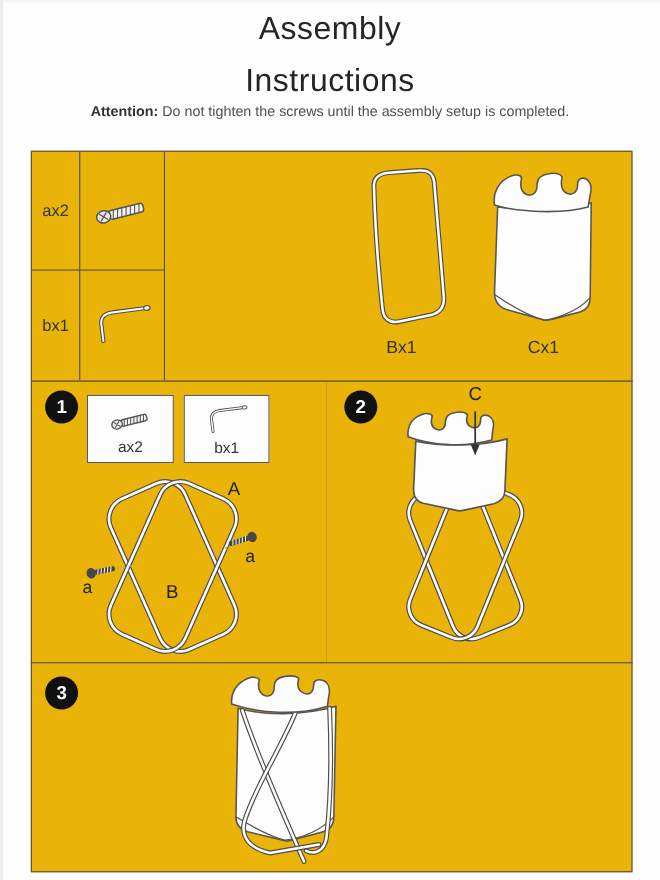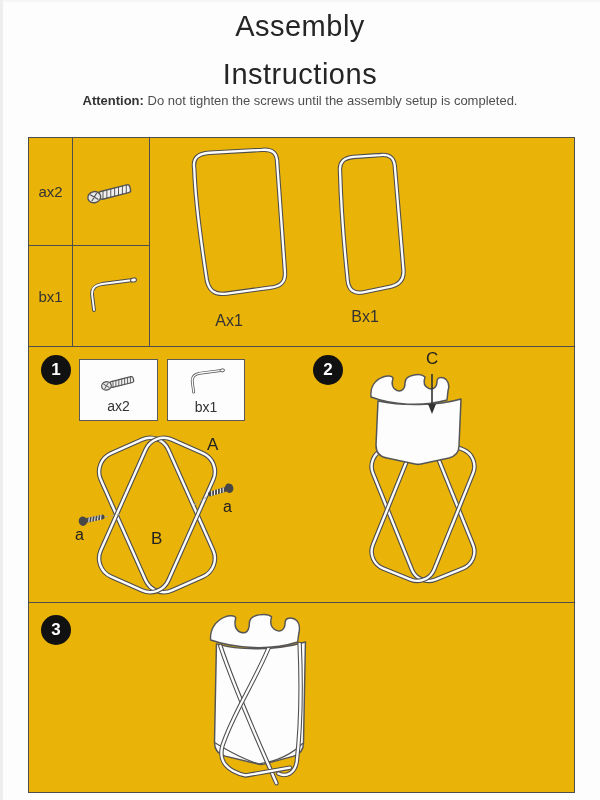--- a/index.html
+++ b/index.html
@@ -83,36 +83,37 @@
       <div class="hw-cell c1">bx1</div>
       <div class="hw-cell">
         <svg width="64" height="44" viewBox="0 0 64 44">
           <path class="tube-o thin" d="M15,36 L13,20 C13,13 17,11 23,10 L54,6"></path>
           <path class="tube-i thin" d="M15,36 L13,20 C13,13 17,11 23,10 L54,6"></path>
           <ellipse cx="54.5" cy="6" rx="3" ry="2.1" transform="rotate(-8 54.5 6)" fill="#fdfdfd" stroke="#555" stroke-width="1.1"></ellipse>
         </svg>
       </div>
     </div>
 
-    <div class="fig" style="left:133px;top:8px;width:134px;">
-      <svg width="132" height="162" viewBox="0 0 132 168">
-        <path class="tube-o" d="M30,24 C28,12 34,8 46,7 L100,4 C112,3 116,8 116,18 L124,130 C125,142 119,146 108,147 L64,153 C50,155 45,149 43,139 C37,100 31,56 30,24 Z"></path>
-        <path class="tube-i" d="M30,24 C28,12 34,8 46,7 L100,4 C112,3 116,8 116,18 L124,130 C125,142 119,146 108,147 L64,153 C50,155 45,149 43,139 C37,100 31,56 30,24 Z"></path>
-      </svg>
-      <span class="cap">Ax1</span>
-    </div>
 
     <div class="fig" style="left:288px;top:14px;width:96px;">
       <svg width="96" height="152" viewBox="0 0 100 158">
         <path class="tube-o" d="M24,20 C23,10 28,6 38,5 L66,3 C76,2 80,6 81,14 L90,122 C91,133 86,138 77,140 L48,146 C38,148 33,143 32,134 C28,96 25,56 24,20 Z"></path>
         <path class="tube-i" d="M24,20 C23,10 28,6 38,5 L66,3 C76,2 80,6 81,14 L90,122 C91,133 86,138 77,140 L48,146 C38,148 33,143 32,134 C28,96 25,56 24,20 Z"></path>
       </svg>
       <span class="cap">Bx1</span>
     </div>
 
+    <div class="fig" style="left:413px;top:12px;width:104px;">
+      <svg width="104" height="154" viewBox="0 0 110 162">
+        <path class="outline" d="M11,40 L8,122 C8,132 13,137 21,139 L54,148 C57,149 60,149 63,148 L90,141 C97,139 100,134 100,127 L101,36 C70,44 40,44 11,40 Z"></path>
+        <path class="line" d="M8,124 C28,138 45,146 56,149 C70,146 88,140 99,128"></path>
+        <path class="outline" d="M8,38 C6,26 12,16 22,11 C28,8 33,9 34,12 C32,21 34,26 39,28 C45,30 49,26 49,18 C49,13 53,9 60,8 C66,7 71,8 73,11 C71,20 73,25 78,27 C84,29 88,25 88,17 C88,13 92,11 96,13 C100,15 102,21 100,28 L98,40 C72,47 30,45 8,38 Z"></path>
+      </svg>
+      <span class="cap">Cx1</span>
+    </div>
   </div>
 
   <div class="box step1-box">
     <div class="badge" style="left:12px;top:8px;">1</div>
 
     <div class="mini-hw" style="left:50px;top:12px;width:79px;height:62px;">
       <svg width="54" height="30" viewBox="0 0 64 40">
         <g transform="rotate(-14 32 22)">
           <rect x="20" y="17" width="32" height="8" rx="2.5" fill="#f0f0f0" stroke="#555" stroke-width="1.6"></rect>
           <path class="line" style="stroke-width:1.1" d="M25,17 L23,25 M29,17 L27,25 M33,17 L31,25 M37,17 L35,25 M41,17 L39,25 M45,17 L43,25 M49,17 L47,25"></path>

